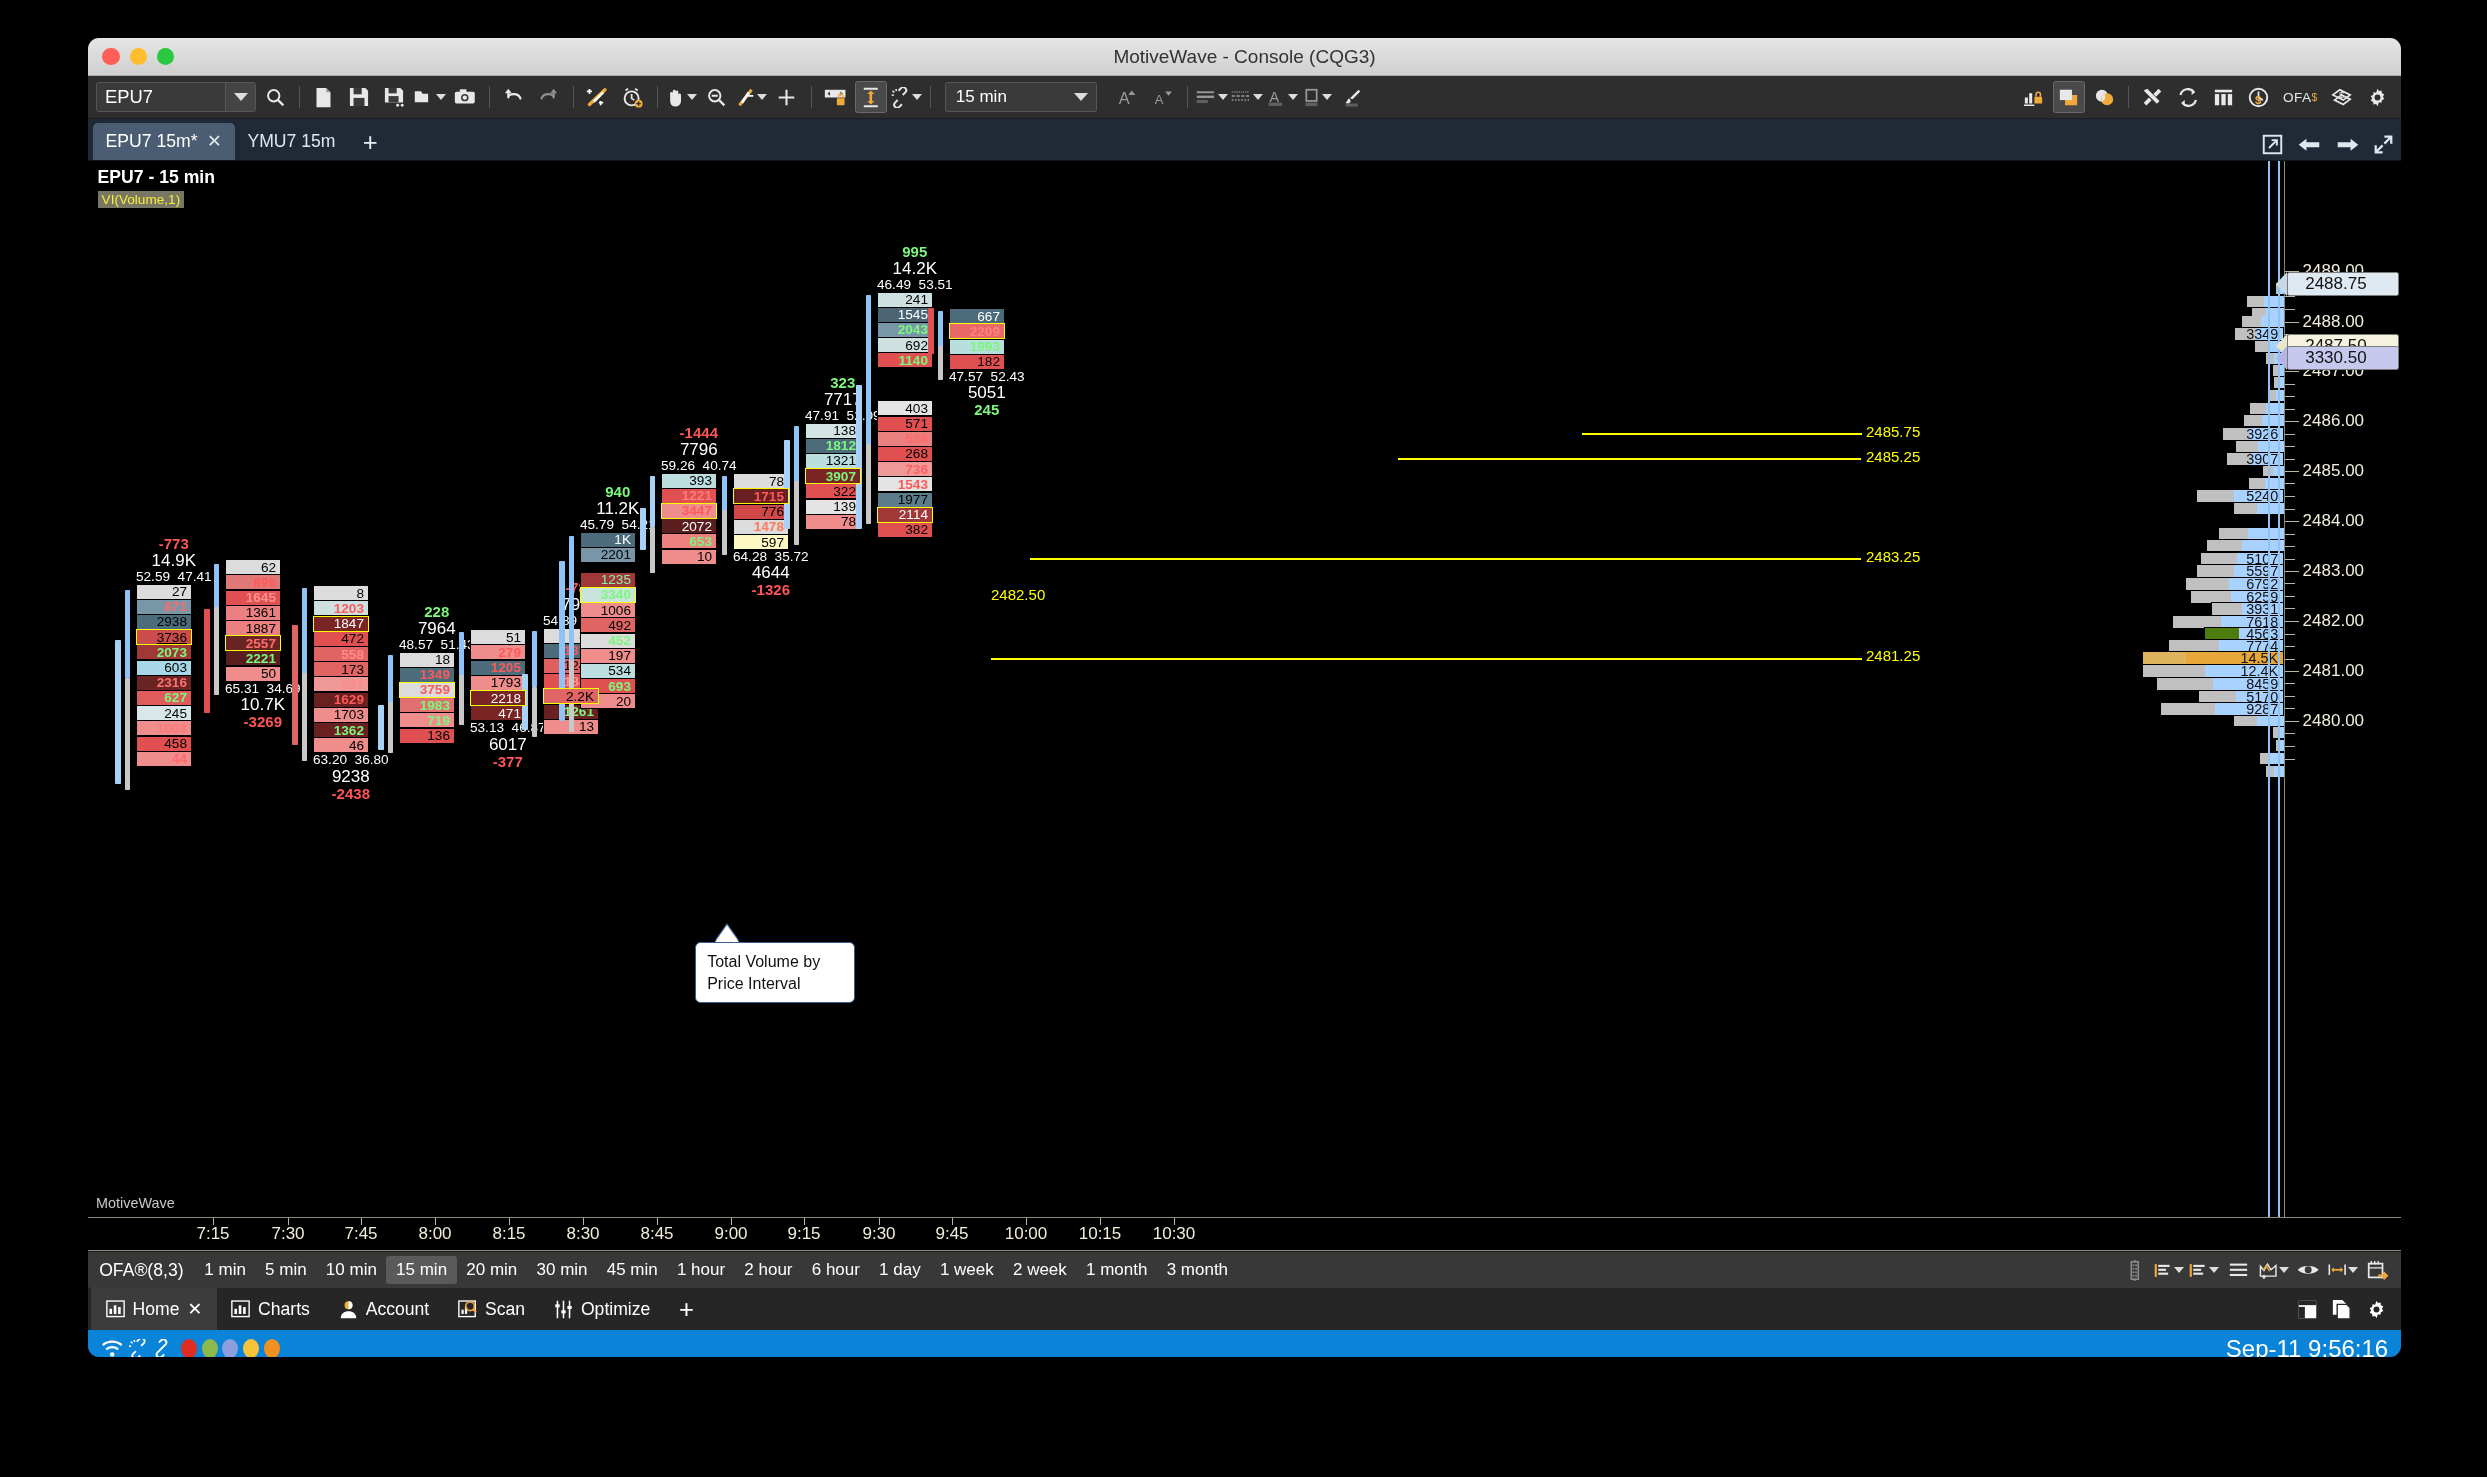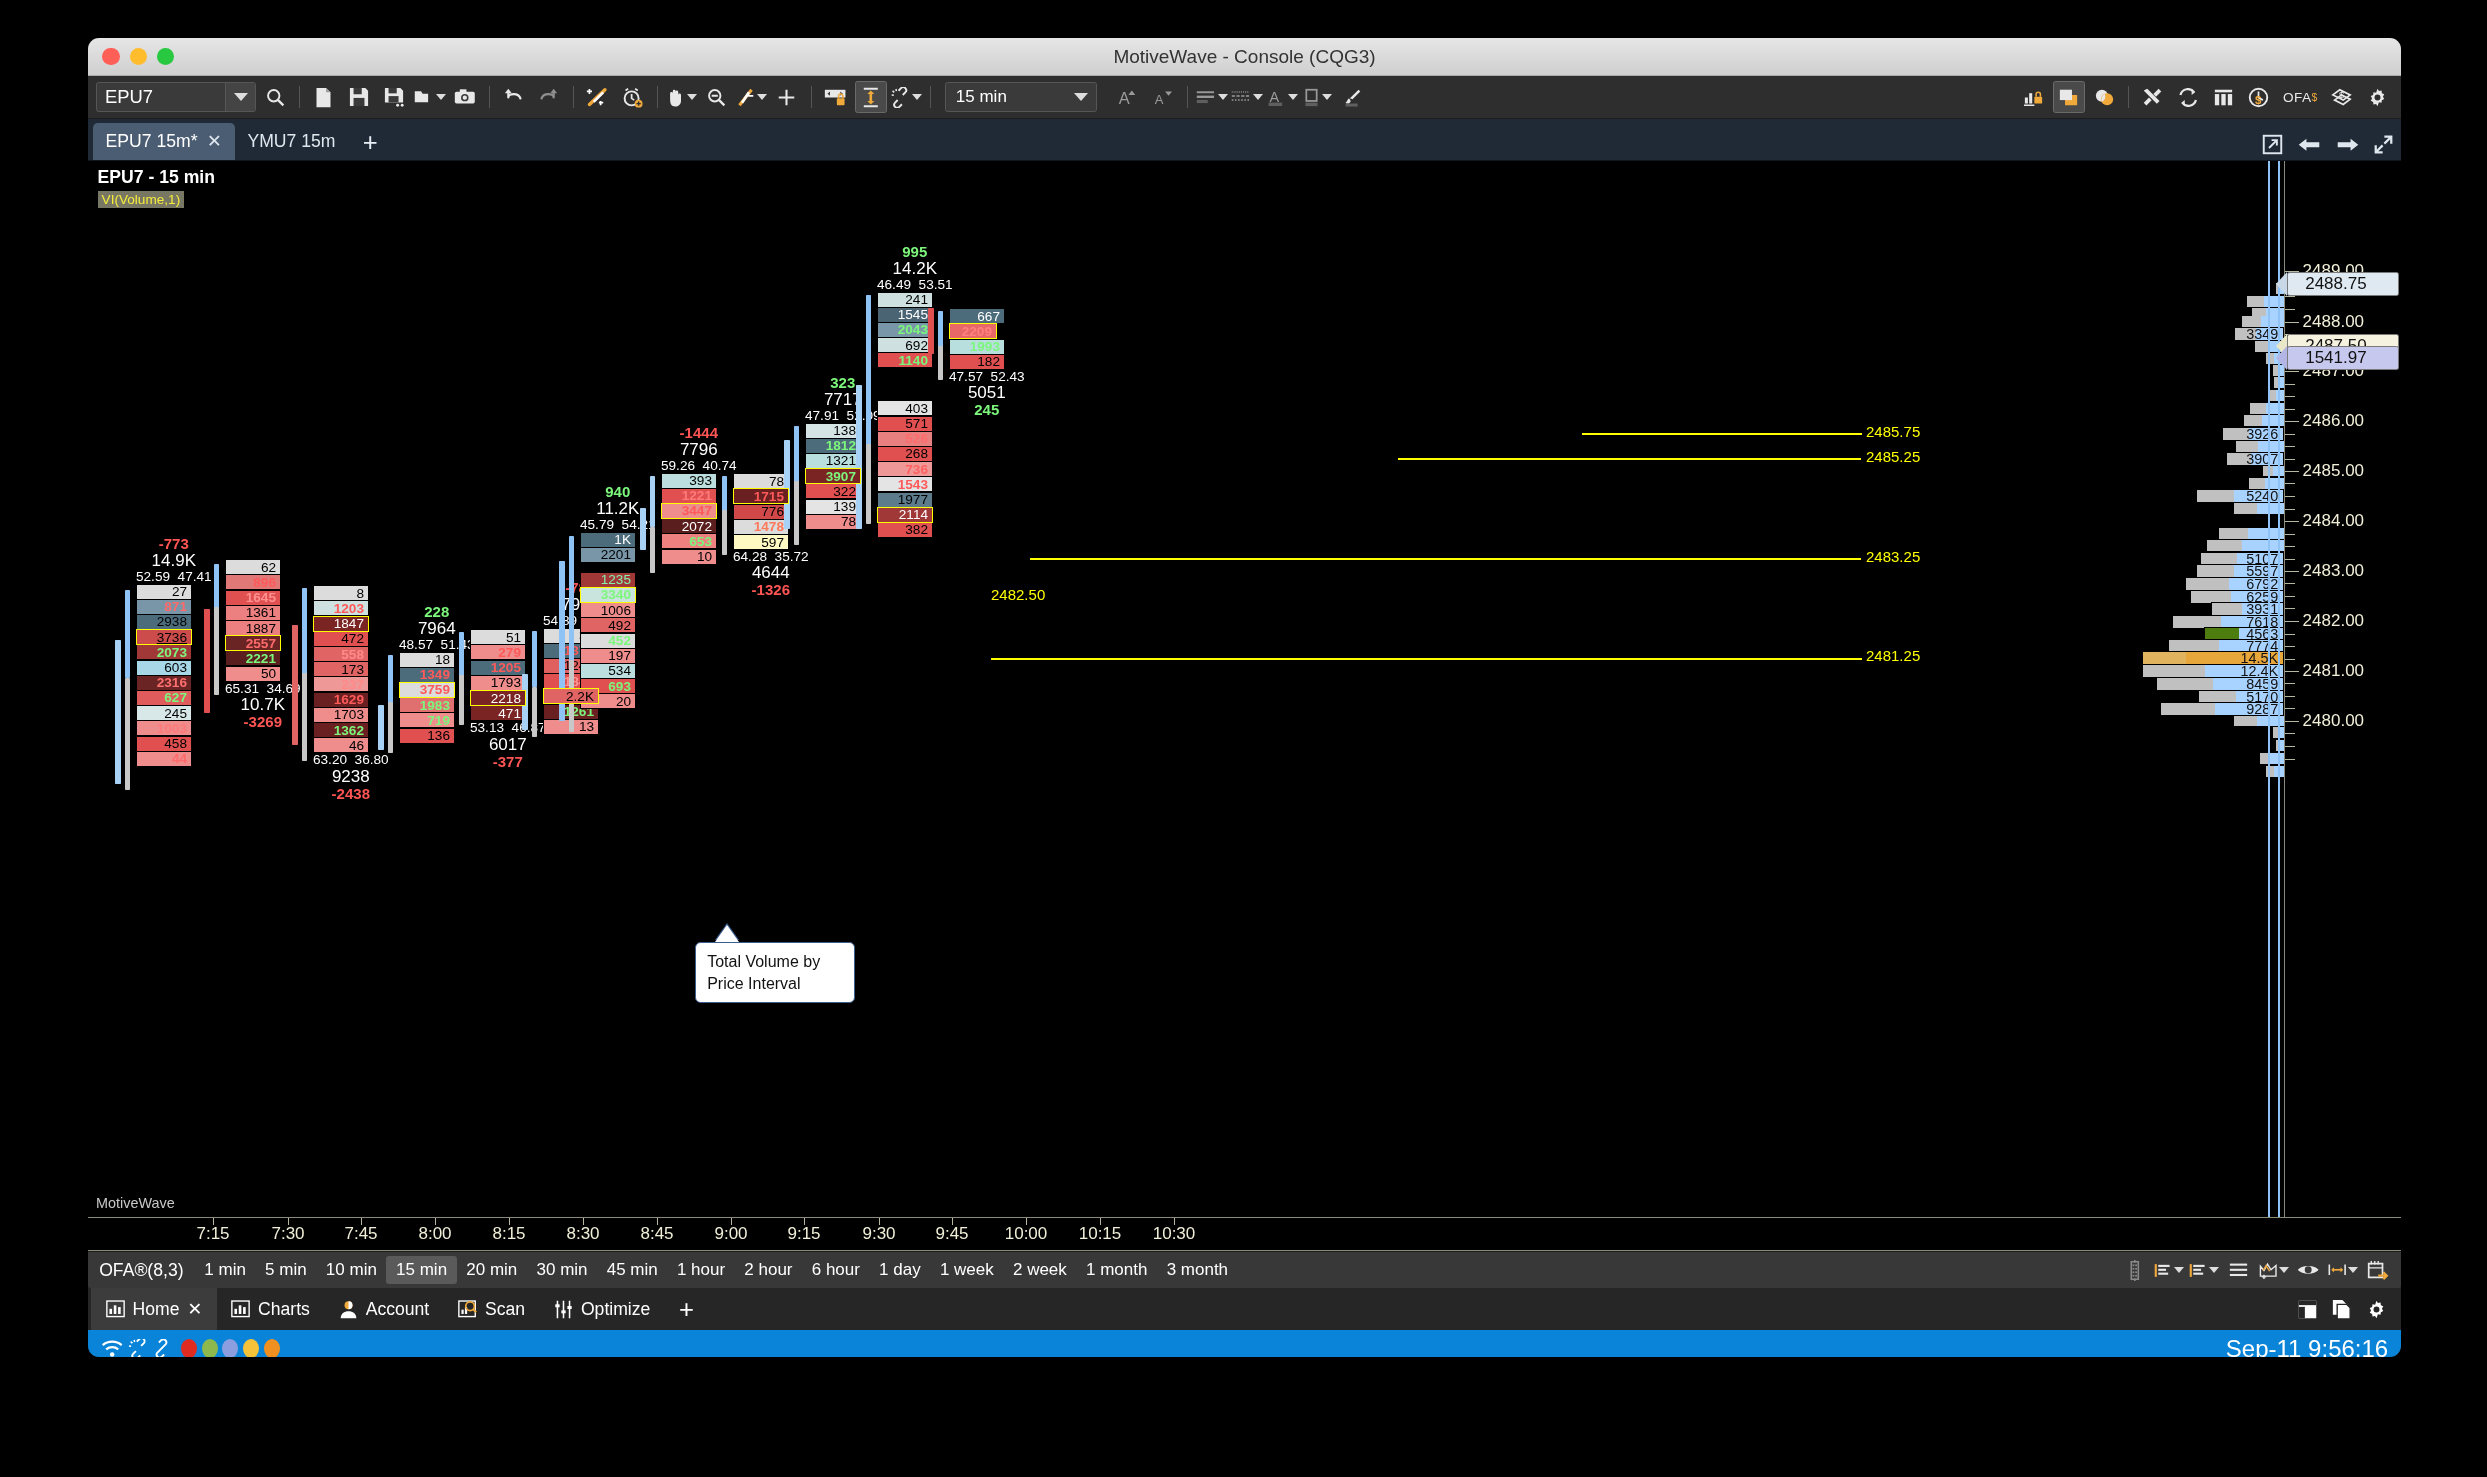--- a/index.html
+++ b/index.html
@@ -729,21 +729,21 @@
               <div class="row hl" style="width:56px;background:#a03838;color:#fff;">2114</div>
               <div class="row" style="width:56px;background:#e05050;color:#000;">382</div>
             </div>
           </div>
           <div class="cluster" style="left: 861px; top: 148px;">
             <div class="rows">
               <div class="bar-hi" style="left:-11.2px;top:3.2px;height:38px;background:#8fc3f5"></div>
               <div class="bar-hi" style="left:-11.2px;top:38px;height:34px;background:#c8c8c8"></div>
               <div class="bar-hi" style="left:-21px;top:0px;height:46px;background:#e05050"></div>
               <div class="row" style="width:56px;background:#4c6c7c;color:#fff;">667</div>
-              <div class="row hl" style="width:48px;background:#e86868;color:#ff8080;font-weight:bold;padding-left:36px;">2209</div>
+              <div class="row hl" style="width:56px;background:#e86868;color:#ff8080;font-weight:bold;padding-left:36px;">2209</div>
               <div class="row" style="width:56px;background:#b8dede;color:#7cf77c;font-weight:bold;">1993</div>
               <div class="row" style="width:56px;background:#e05050;color:#000;">182</div>
             </div>
             <div class="cl-ftr">
               <div class="cl-pct">47.57&nbsp;&nbsp;52.43</div>
               <div class="cl-vol">5051</div>
               <div class="cl-delta" style="color:#7cf77c">245</div>
             </div>
           </div>
         </div>
@@ -931,21 +931,21 @@
           <div class="ptick" style="top: 572px;"></div>
           <div class="ptick" style="top: 585px;"></div>
           <div class="ptick" style="top: 598px;"></div>
           <div class="pbadge" style="top: 123px; background: rgb(223, 233, 242); color: rgb(201, 216, 230);">
             <span style="color: rgb(17, 17, 17);">2488.75</span>
           </div>
           <div class="pbadge" style="top: 185px; background: rgb(245, 243, 223); color: rgb(234, 230, 200);">
             <span style="color: rgb(17, 17, 17);">2487.50</span>
           </div>
           <div class="pbadge" style="top: 197px; background: rgb(199, 200, 238); color: rgb(179, 181, 228);">
-            <span style="color: rgb(17, 17, 17);">1541.97</span>
+            <span style="color: rgb(17, 17, 17);">3330.50</span>
           </div>
         </div>
     </div>
 
     <div class="timeaxis" id="timeaxis">
         <div class="ttick" style="left: 125px;"></div>
         <div class="tlabel" style="left: 125px;">7:15</div>
         <div class="ttick" style="left: 200px;"></div>
         <div class="tlabel" style="left: 200px;">7:30</div>
         <div class="ttick" style="left: 273px;"></div>

